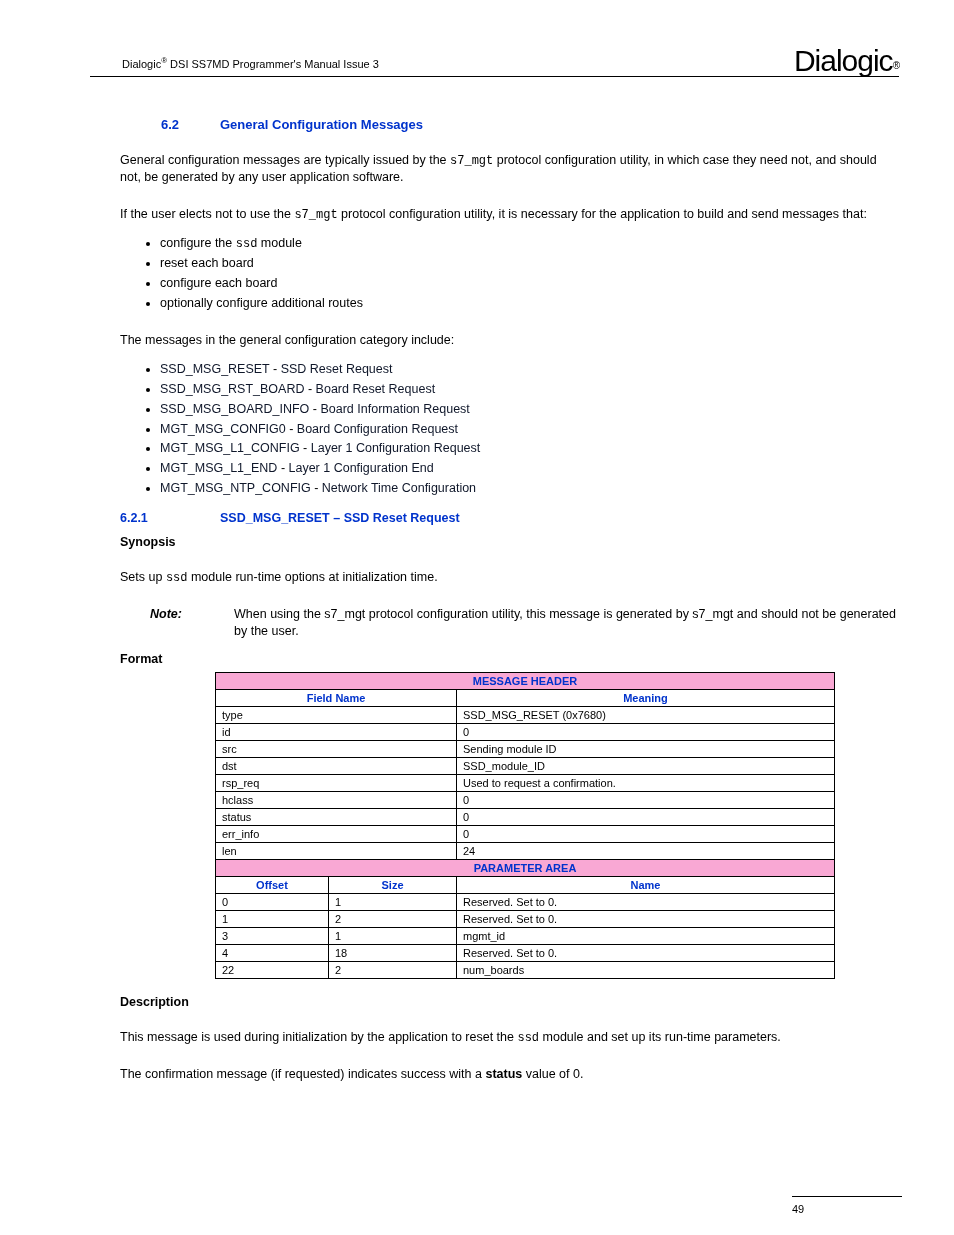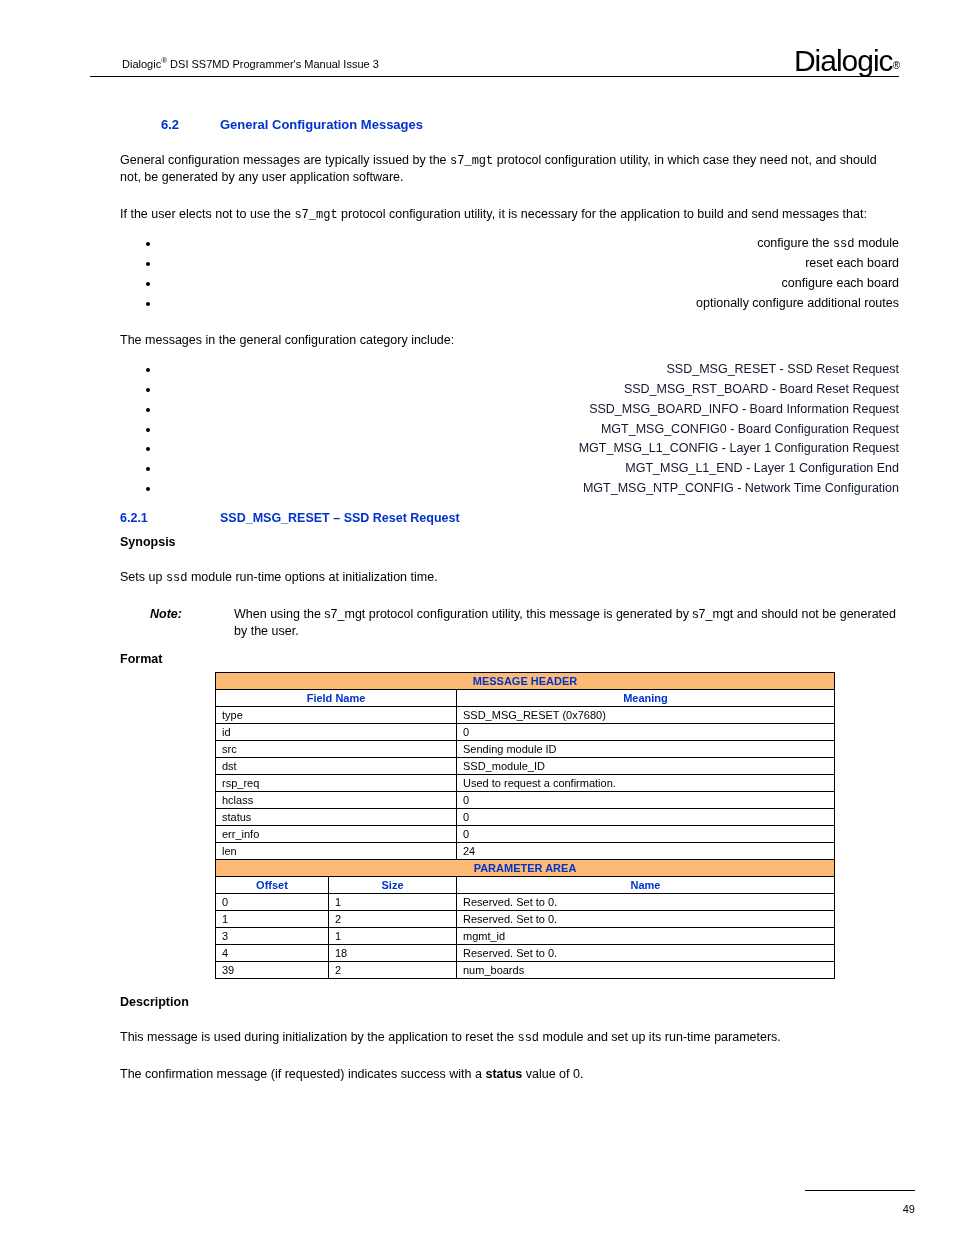--- a/index.html
+++ b/index.html
@@ -68,21 +68,20 @@
   }
   .sub-heading .num {
     display: inline-block;
     width: 100px;
   }
   p { margin: 20px 0 12px 0; line-height: 1.35; }
   .mono { font-family: "Courier New", monospace; font-size: 12px; }
   ul {
     margin: 4px 0 12px 0;
     padding-left: 40px;
-    text-align: right;
   }
   li {
     margin: 3px 0;
     line-height: 1.35;
   }
   .link { color: #0f172a; }
   .label-bold { font-weight: bold; margin-top: 10px; margin-bottom: 6px; }
   .note-row {
     display: flex;
     margin: 20px 0 12px 30px;
@@ -102,41 +101,40 @@
     margin-top: 4px;
     font-size: 11px;
   }
   table td, table th {
     border: 1px solid #000;
     padding: 2px 6px;
     text-align: left;
     vertical-align: top;
   }
   .tbl-section {
-    background: #fdba74;
+    background: #f9a8d4;
     color: #0033cc;
     font-weight: bold;
     text-align: center;
     font-size: 11px;
   }
   .tbl-head {
     color: #0033cc;
     font-weight: bold;
     text-align: center;
     font-size: 11px;
   }
   .page-num {
     position: absolute;
-    right: 39px;
+    right: 52px;
     bottom: 20px;
     font-size: 11px;
     border-top: 1px solid #000;
     width: 110px;
-    text-align: right;
-    padding-top: 12px;
+    padding-top: 6px;
   }
 </style>
 </head>
 <body>
 
 <div class="page">
   <div class="header-row">
     <div class="header-left">
       <span>Dialogic</span><span class="sup">®</span><span> DSI SS7MD Programmer's Manual Issue 3</span>
     </div>
@@ -260,21 +258,21 @@
             <td>3</td>
             <td>1</td>
             <td>mgmt_id</td>
           </tr>
       <tr>
             <td>4</td>
             <td>18</td>
             <td>Reserved. Set to 0.</td>
           </tr>
       <tr>
-            <td>39</td>
+            <td>22</td>
             <td>2</td>
             <td>num_boards</td>
           </tr>
     </tbody>
       </table>
 
     <div class="label-bold" style="margin-top:16px">Description</div>
     <p>
       <span>This message is used during initialization by the application to reset the </span><span class="mono">ssd</span><span> module and set up its run-time parameters.</span>
     </p>

